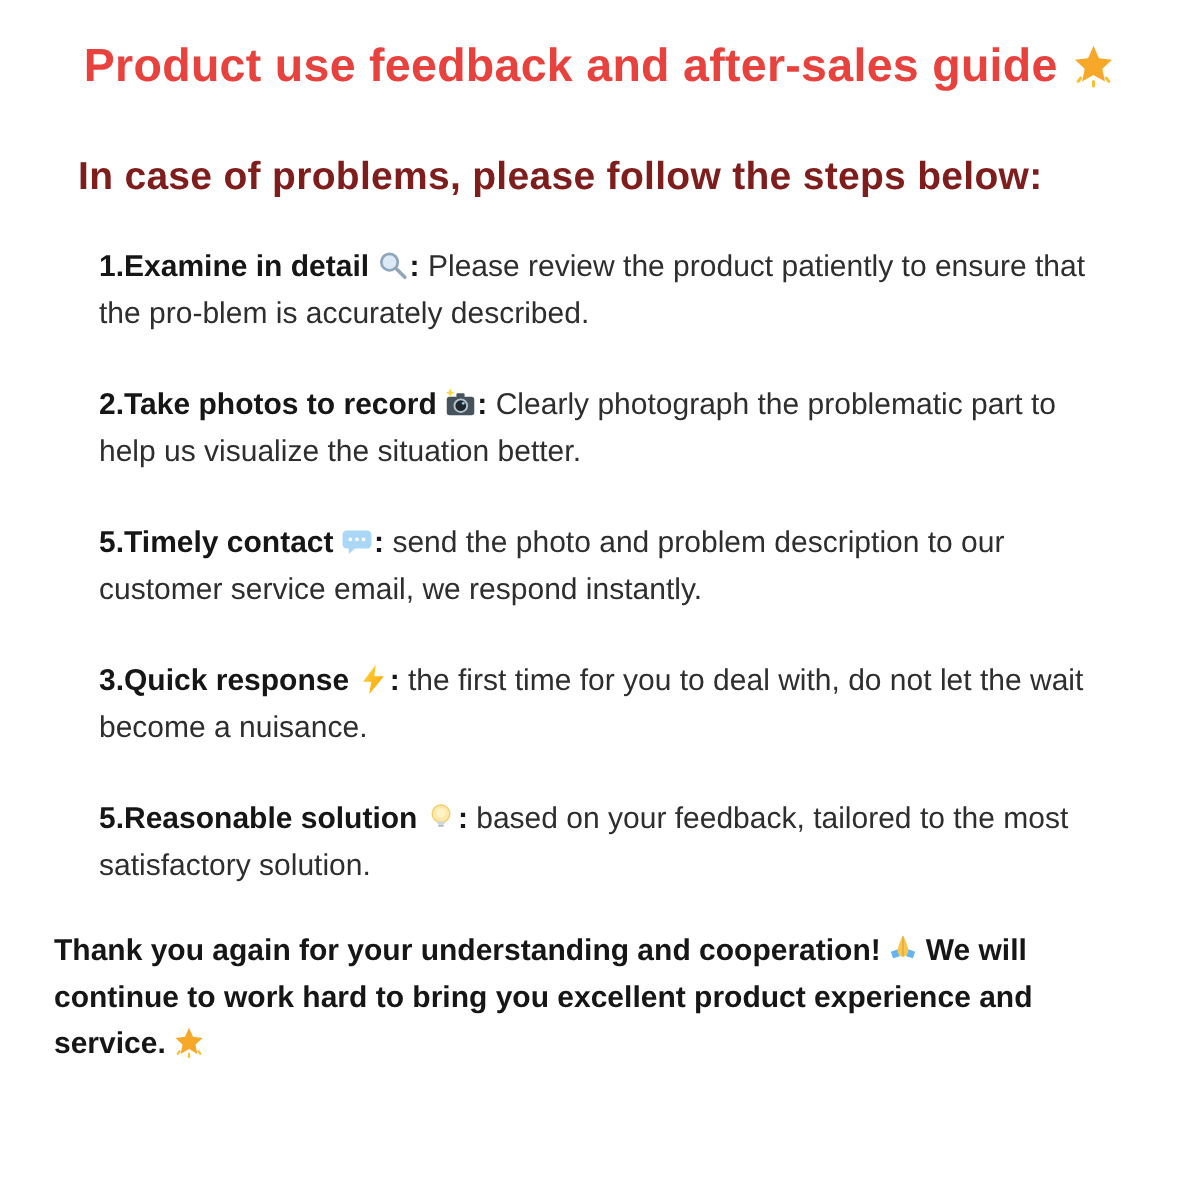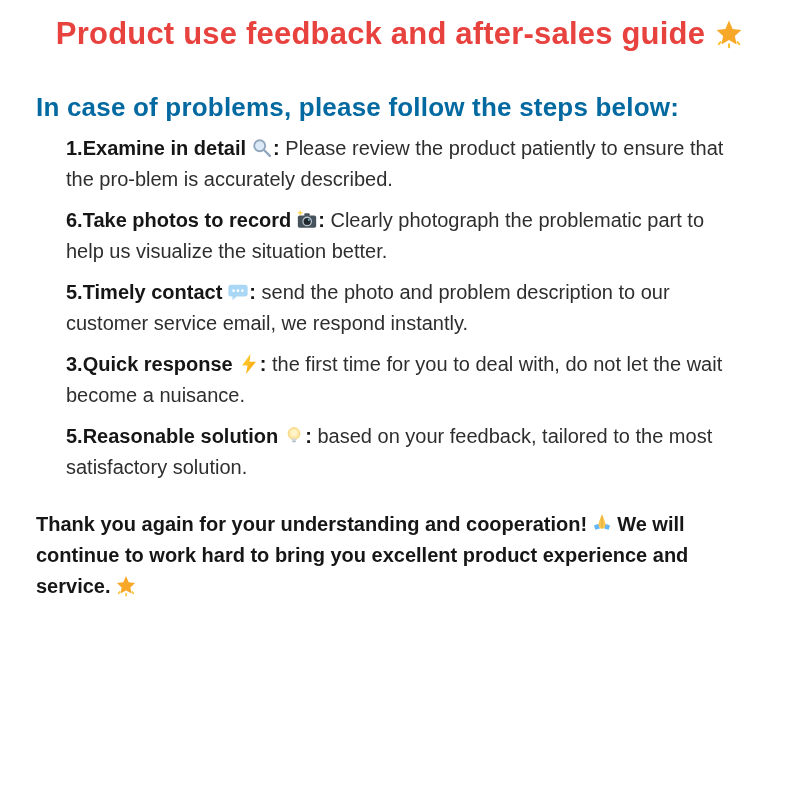--- a/index.html
+++ b/index.html
@@ -5,41 +5,41 @@
   html, body {
     margin: 0;
     padding: 0;
     background: #ffffff;
     font-family: "Liberation Sans", "DejaVu Sans", sans-serif;
   }
   .page {
     width: 800px;
     height: 800px;
     box-sizing: border-box;
-    padding: 10px 36px 0 36px;
+    padding: 20px 36px 0 36px;
     background: #ffffff;
     overflow: hidden;
   }
   .title {
     margin: 6px 0 0 0;
     text-align: center;
     font-size: 31px;
     font-weight: bold;
     color: #E8423F;
     letter-spacing: 0.2px;
   }
   .heading {
-    margin: 40px 0 0 0;
+    margin: 40px 0 0 16px;
     font-size: 26px;
     font-weight: bold;
-    color: #0369a1;
+    color: #7f1d1d;
     letter-spacing: 0.2px;
   }
   .item {
-    margin: 10px 0 0 30px;
+    margin: 30px 0 0 30px;
     max-width: 672px;
     font-size: 20px;
     line-height: 31px;
     color: #2e2e2e;
   }
   .item strong {
     color: #161616;
     font-weight: bold;
   }
   .closing {
@@ -87,21 +87,21 @@
 
   <p class="item">
     <strong>1.Examine in detail</strong><svg class="icon" viewBox="0 0 24 24">
       <circle cx="9.5" cy="9.5" r="6" fill="#DCEAF7" stroke="#8FA6BC" stroke-width="2"></circle>
       <line x1="14.2" y1="14.2" x2="20.6" y2="20.6" stroke="#8FA6BC" stroke-width="2.6" stroke-linecap="round"></line>
     </svg><strong>:</strong>
     <span>Please review the product patiently to ensure that the pro-blem is accurately described.</span>
   </p>
 
   <p class="item">
-    <strong>6.Take photos to record</strong><svg class="icon" viewBox="0 0 24 24">
+    <strong>2.Take photos to record</strong><svg class="icon" viewBox="0 0 24 24">
       <rect x="2" y="7" width="20" height="13.5" rx="2" fill="#46535C"></rect>
       <rect x="9" y="4.6" width="6" height="3" rx="1" fill="#46535C"></rect>
       <circle cx="12.2" cy="13.6" r="4.6" fill="#20282E" stroke="#B6C2CC" stroke-width="1.4"></circle>
       <circle cx="14" cy="11.9" r="1" fill="#8FD1F2"></circle>
       <path d="M4.6 0.8 L5.5 3.3 L8 4.2 L5.5 5.1 L4.6 7.6 L3.7 5.1 L1.2 4.2 L3.7 3.3 Z" fill="#FFD54F"></path>
     </svg><strong>:</strong>
     <span>Clearly photograph the problematic part to help us visualize the situation better.</span>
   </p>
 
   <p class="item">

